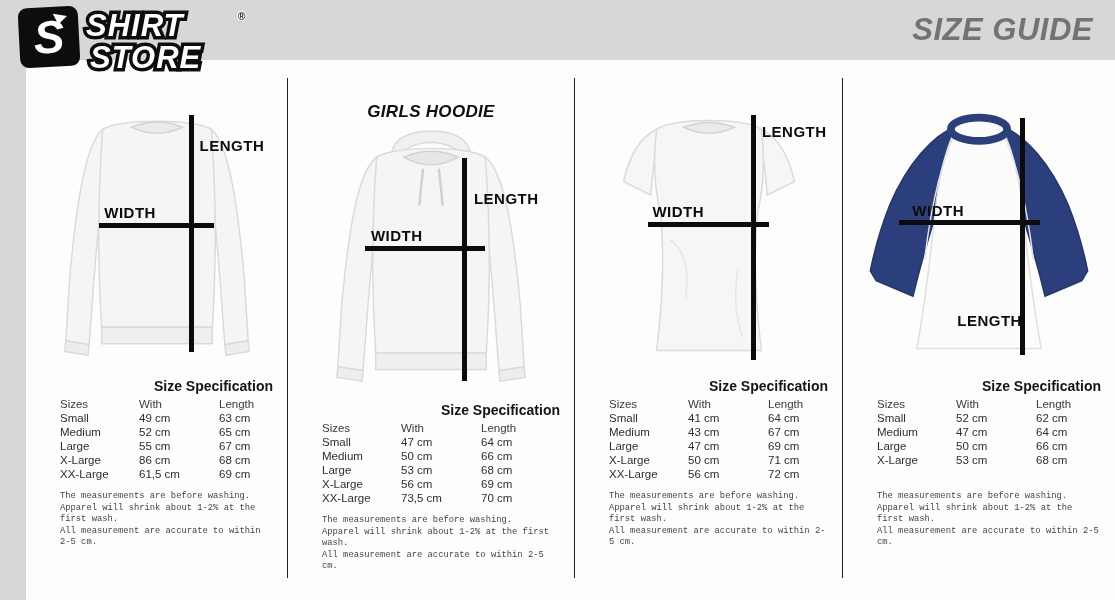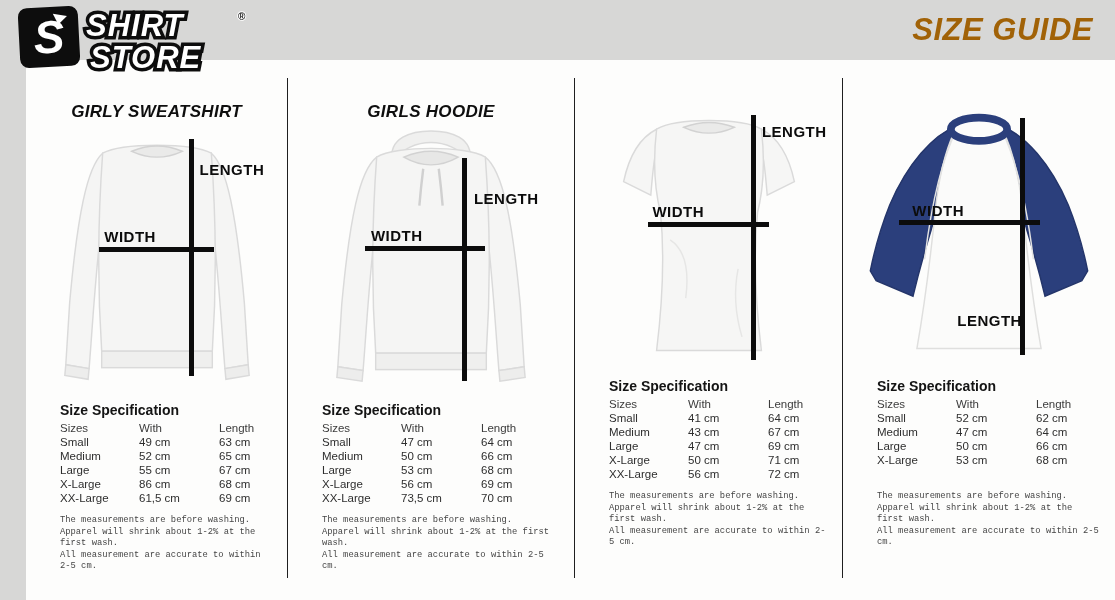--- a/index.html
+++ b/index.html
@@ -13,42 +13,42 @@
   
   .logo { position:absolute; left:16px; top:4px; display:flex; align-items:flex-start; }
   .logo-icon { display:block; transform:rotate(-3deg); }
   .logo-word { display:block; margin-left:-4px; margin-top:2px; }
   .logo-word text { font-family:"Liberation Sans", sans-serif; font-weight:bold; font-style:italic;
     font-size:31px; letter-spacing:1px; fill:#ffffff; stroke:#0d0d0d; stroke-width:7;
     paint-order:stroke; }
   .logo-word .reg { font-size:10px; stroke-width:2; fill:#0d0d0d; stroke:#fff; font-style:normal; }
 
   .size-guide-title { position:absolute; right:22px; top:12px; font-size:31px; font-weight:900;
-    font-style:italic; color:#a16207; letter-spacing:.5px; }
+    font-style:italic; color:#737373; letter-spacing:.5px; }
 
   
   .columns { position:absolute; left:26px; top:78px; width:1089px; height:500px;
     display:grid; grid-template-columns:261px 287px 268px 273px; }
   .col { padding-top:24px; }
   .col + .col { border-left:1.5px solid #1f1f1f; }
   .col-title { text-align:center; font-size:17px; font-weight:900; font-style:italic;
     color:#0e0e0e; letter-spacing:.3px; height:24px; }
 
   
   .fig { position:relative; height:266px; }
   .fig svg.garment { position:absolute; left:50%; top:2px; transform:translateX(-50%);
     width:236px; height:262px; }
   .vline { position:absolute; width:5px; background:#0c0c0c; }
   .hline { position:absolute; height:5px; background:#0c0c0c; }
   .mlabel { position:absolute; font-size:15px; font-weight:800; color:#0c0c0c;
     letter-spacing:.5px; white-space:nowrap; }
 
   
   .spec { padding:10px 14px 0 34px; }
-  .spec-title { font-size:14px; font-weight:bold; color:#141414; margin-bottom:3px; }
+  .spec-title { font-size:14px; font-weight:bold; color:#141414; margin-bottom:3px;text-align:right; }
   .trow { display:grid; grid-template-columns:79px 80px auto; font-size:11.5px;
     color:#2e2e2e; line-height:14px; }
   .thead { color:#3c3c3c; }
   .tbody { min-height:70px; }
   .footnote { margin-top:10px; font-size:8.8px; line-height:11.5px; color:#454545;font-family:Liberation Mono, monospace; }
 </style>
 </head>
 <body>
 
 <div class="page">
@@ -66,21 +66,20 @@
       <text x="12" y="62">STORE</text>
       <text class="reg" x="160" y="14">®</text>
     </svg>
   </div>
 
   <div class="size-guide-title">SIZE GUIDE</div>
 
   <div class="columns">
 
     <section class="col">
-      <div class="col-title">GIRLY SWEATSHIRT</div>
       <div class="fig">
         <svg class="garment" viewBox="0 0 240 270">
           <g fill="#f5f5f4" stroke="#dadada" stroke-width="1.5">
             <path d="M64 26 C48 40 38 90 30 180 C28 210 27 230 26 244 L50 248 C54 200 58 120 68 60 Z"></path>
             <path d="M176 26 C192 40 202 90 210 180 C212 210 213 230 214 244 L190 248 C186 200 182 120 172 60 Z"></path>
             <path d="M26 244 L50 248 L49 259 L25 255 Z" fill="#ededec"></path>
             <path d="M214 244 L190 248 L191 259 L215 255 Z" fill="#ededec"></path>
             <path d="M64 26 C84 15 156 15 176 26 C181 95 181 170 177 230 L63 230 C59 170 59 95 64 26 Z"></path>
             <rect x="63" y="230" width="114" height="17" fill="#efefee"></rect>
             <path d="M94 24 Q120 36 146 24 Q120 13 94 24 Z" fill="#eaeae9" stroke="#d2d2d2"></path>

